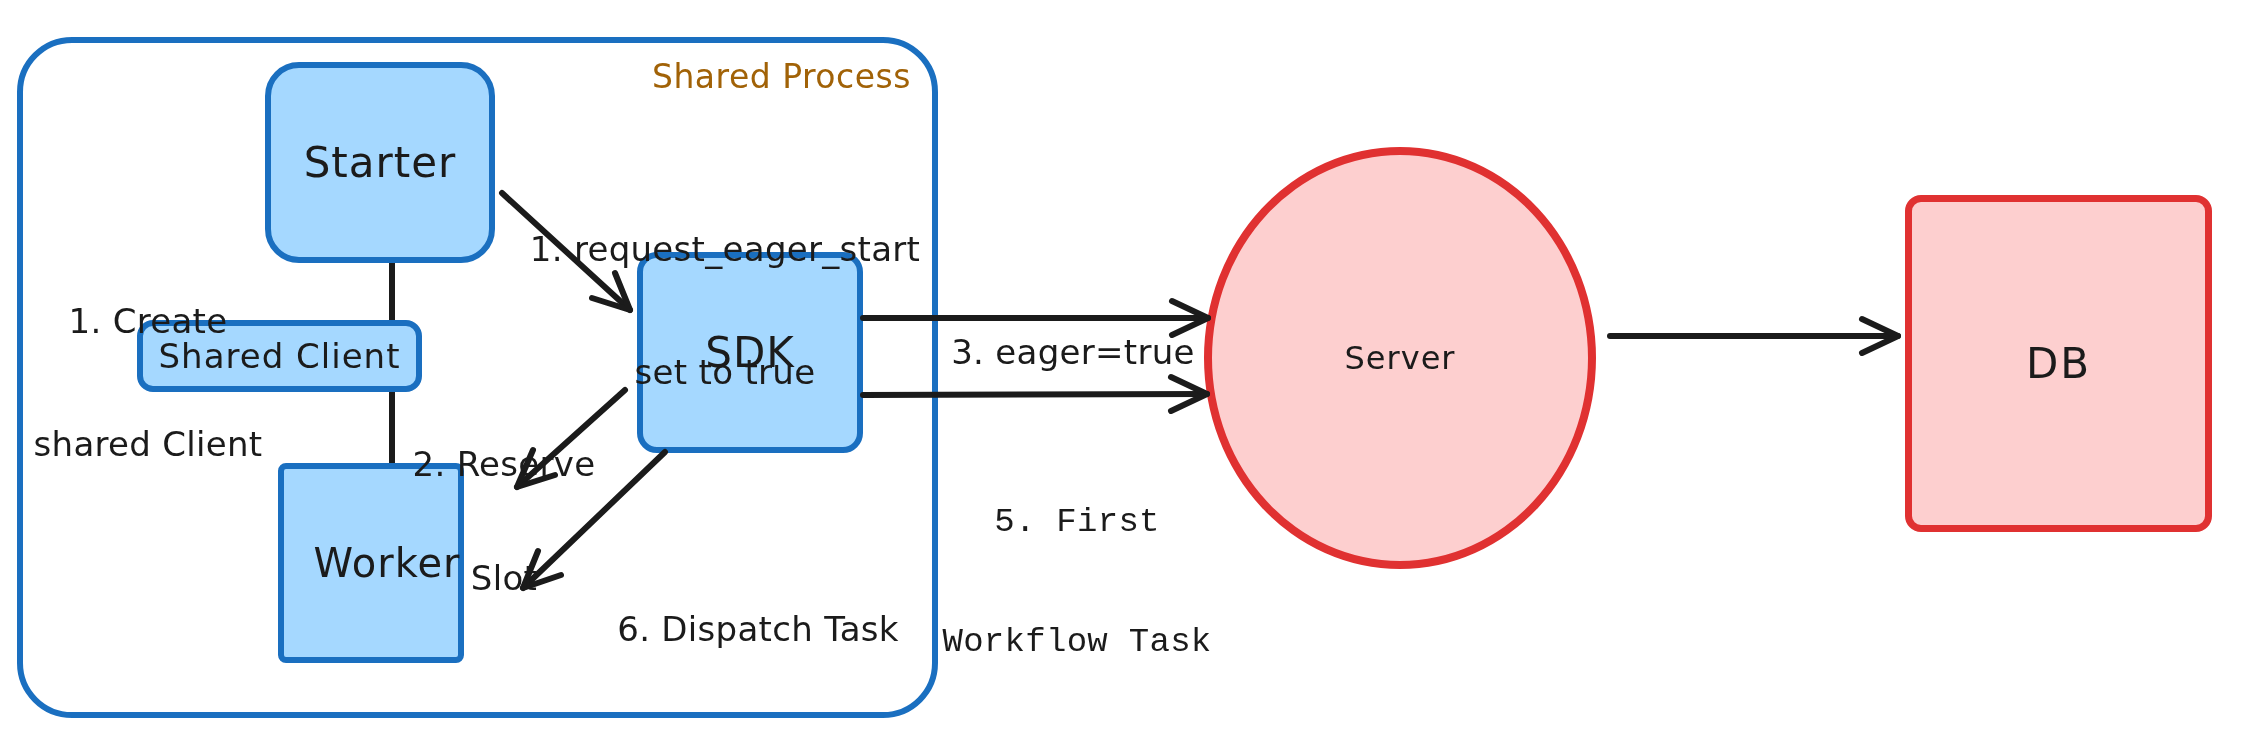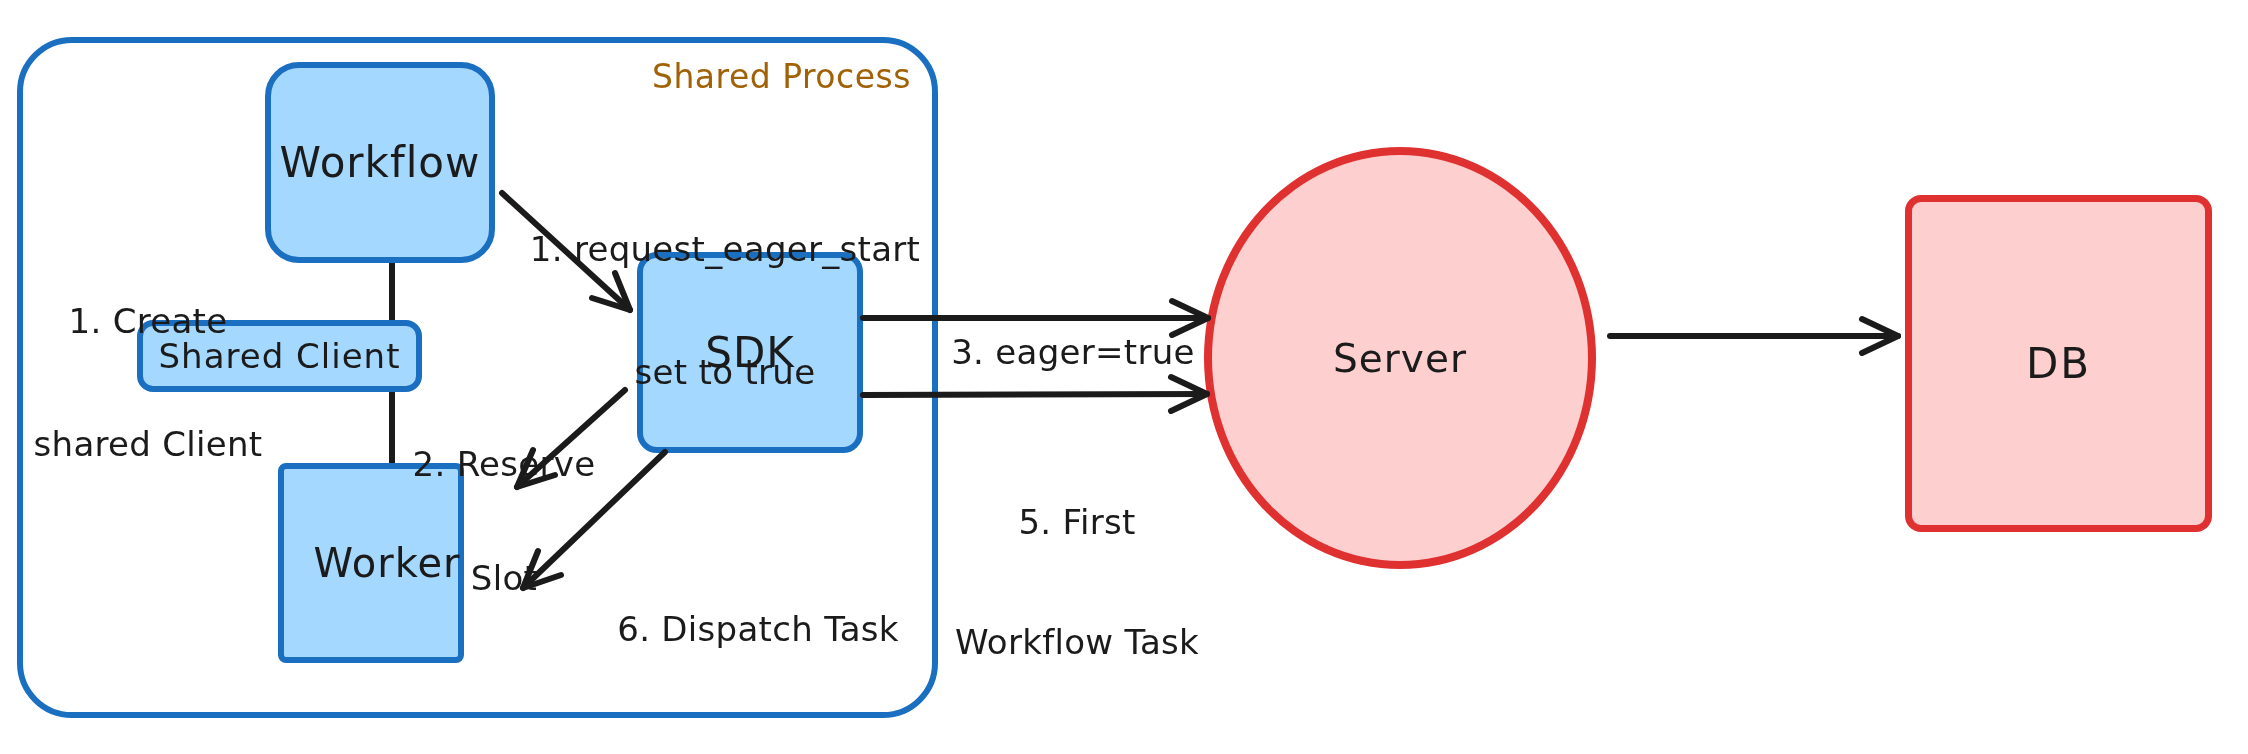--- a/index.html
+++ b/index.html
@@ -24,57 +24,57 @@
     background:#a5d8ff;border:6px solid #1a6fc0;z-index:3;
     font-size:42px;letter-spacing:1px;
   }
   .starter{left:265px;top:62px;width:230px;height:201px;border-radius:34px;}
   .client{left:137px;top:320px;width:285px;height:72px;border-radius:16px;font-size:34px;}
   .worker{left:278px;top:463px;width:186px;height:200px;border-radius:8px;font-size:40px;padding-left:32px;}
   .sdk{left:637px;top:252px;width:226px;height:201px;border-radius:20px;}
   
   .server{
     left:1204px;top:147px;width:392px;height:422px;border-radius:50%;
-    background:#fdcfcf;border:8px solid #e03131;z-index:3;font-size:39px;letter-spacing:1px;
+    background:#fdcfcf;border:8px solid #e03131;z-index:3;font-size:32px;letter-spacing:1px;
   }
   .db{
     left:1905px;top:195px;width:307px;height:337px;border-radius:16px;
     background:#fdcfcf;border:7px solid #e03131;z-index:3;font-size:42px;letter-spacing:2px;
   }
   
   .note{
     position:absolute;text-align:center;font-size:34px;line-height:41px;
     white-space:pre;z-index:5;letter-spacing:.3px;transform:translateX(-50%);
   }
   .n-create{left:148px;top:219px;}
   .n-eagerstart{left:725px;top:147px;}
   .n-reserve{left:504px;top:369px;line-height:38px;}
   .n-dispatch{left:758px;top:527px;}
   .n-eagertrue{left:1073px;top:250px;}
-  .n-firstwft{left:1077px;top:422px;line-height:40px;}
+  .n-firstwft{left:1077px;top:422px;line-height:40px;font-family:Liberation Mono, monospace;}
   .n-startwf{left:1742px;top:236px;line-height:42px;}
   .under{z-index:2;}
   .over{z-index:4;}
 </style>
 </head>
 <body>
 
 <div class="stage">
 
   <div class="shape proc"></div>
   <div class="proc-label">Shared Process</div>
 
   <svg class="layer under" viewBox="0 0 2248 754">
     <g stroke="#1b1b1b" stroke-width="6" stroke-linecap="round" fill="none">
       <line x1="392" y1="263" x2="392" y2="465"></line>
     </g>
   </svg>
 
   <div class="shape bluebox starter">
-    <span>Workflow</span>
+    <span>Starter</span>
   </div>
   <div class="shape bluebox client">
     <span>Shared Client</span>
   </div>
   <div class="shape bluebox worker">
     <span>Worker</span>
   </div>
   <div class="shape bluebox sdk">
     <span>SDK</span>
   </div>

